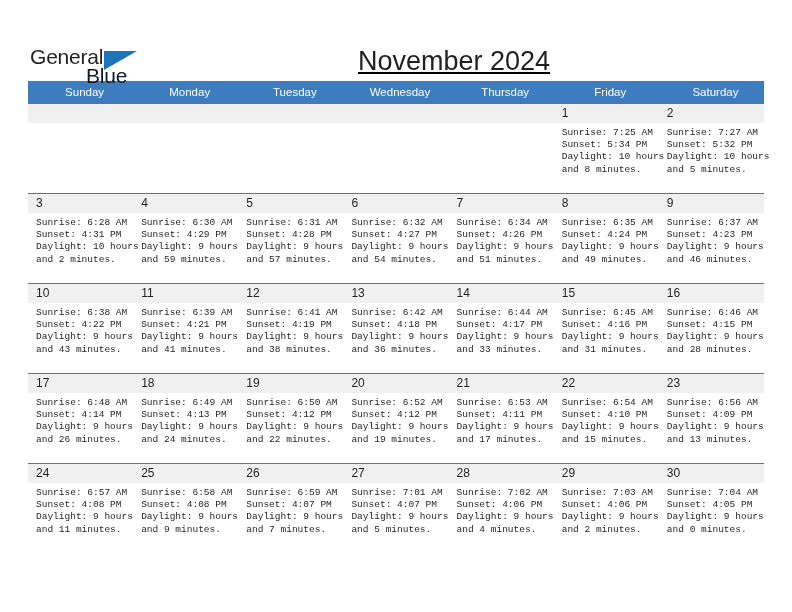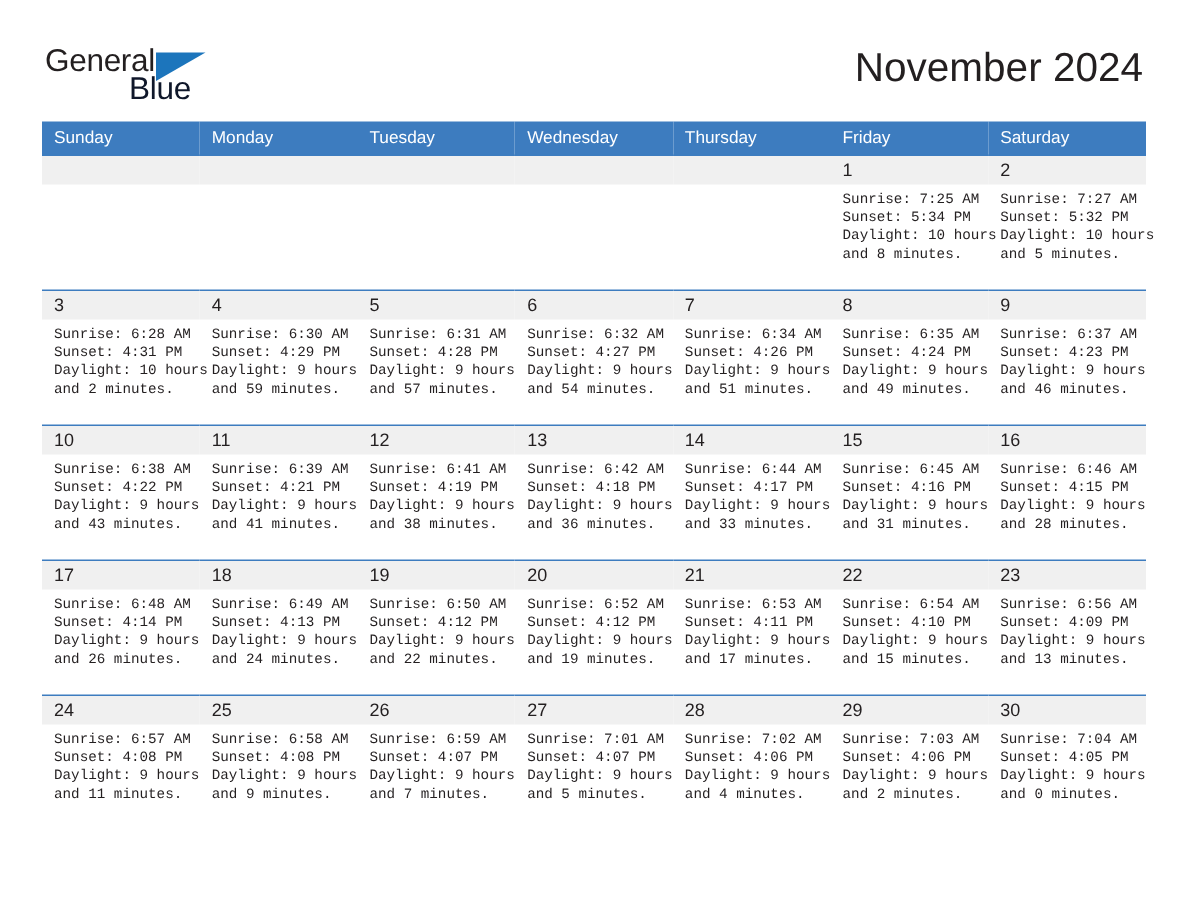--- a/index.html
+++ b/index.html
@@ -20,23 +20,24 @@
     height: 612px;
     box-sizing: border-box;
     padding: 0 28px;
   }
 
   
   .top {
     display: flex;
     align-items: flex-start;
     justify-content: space-between;
-    padding-top: 30px;
+    padding-top: 46px;
     height: 72px;
     box-sizing: border-box;
+    text-decoration: underline;
   }
   .logo {
     position: relative;
     width: 118px;
     height: 46px;
     flex: 0 0 auto;
   }
   .logo-general {
     position: absolute;
     left: 2px;
@@ -59,21 +60,21 @@
     position: absolute;
     left: 58px;
     top: 19px;
     font-size: 21px;
     letter-spacing: -0.2px;
     color: #0f172a;
     line-height: 22px;
     text-align: center;
   }
   .titles {
-    text-align: right;
+    text-align: center;
     flex: 1 1 auto;
     padding-right: 2px;
   }
   .cal-title {
     font-size: 27px;
     font-weight: normal;
     color: #231f20;
     line-height: 30px;
     letter-spacing: 0px;
   }
@@ -89,21 +90,21 @@
     margin-top: 9px;
     width: 736px;
     border-collapse: collapse;
     table-layout: fixed;
   }
   .calendar th {
     background: #3d7cbf;
     color: #ffffff;
     font-size: 11.5px;
     font-weight: normal;
-    text-align: left;
+    text-align: center;
     padding: 5px 0 5px 8px;
     height: 19px;
     box-sizing: border-box;
     border: none;
   }
   .calendar td {
     width: 105.14px;
     height: 89px;
     vertical-align: top;
     padding: 0;

